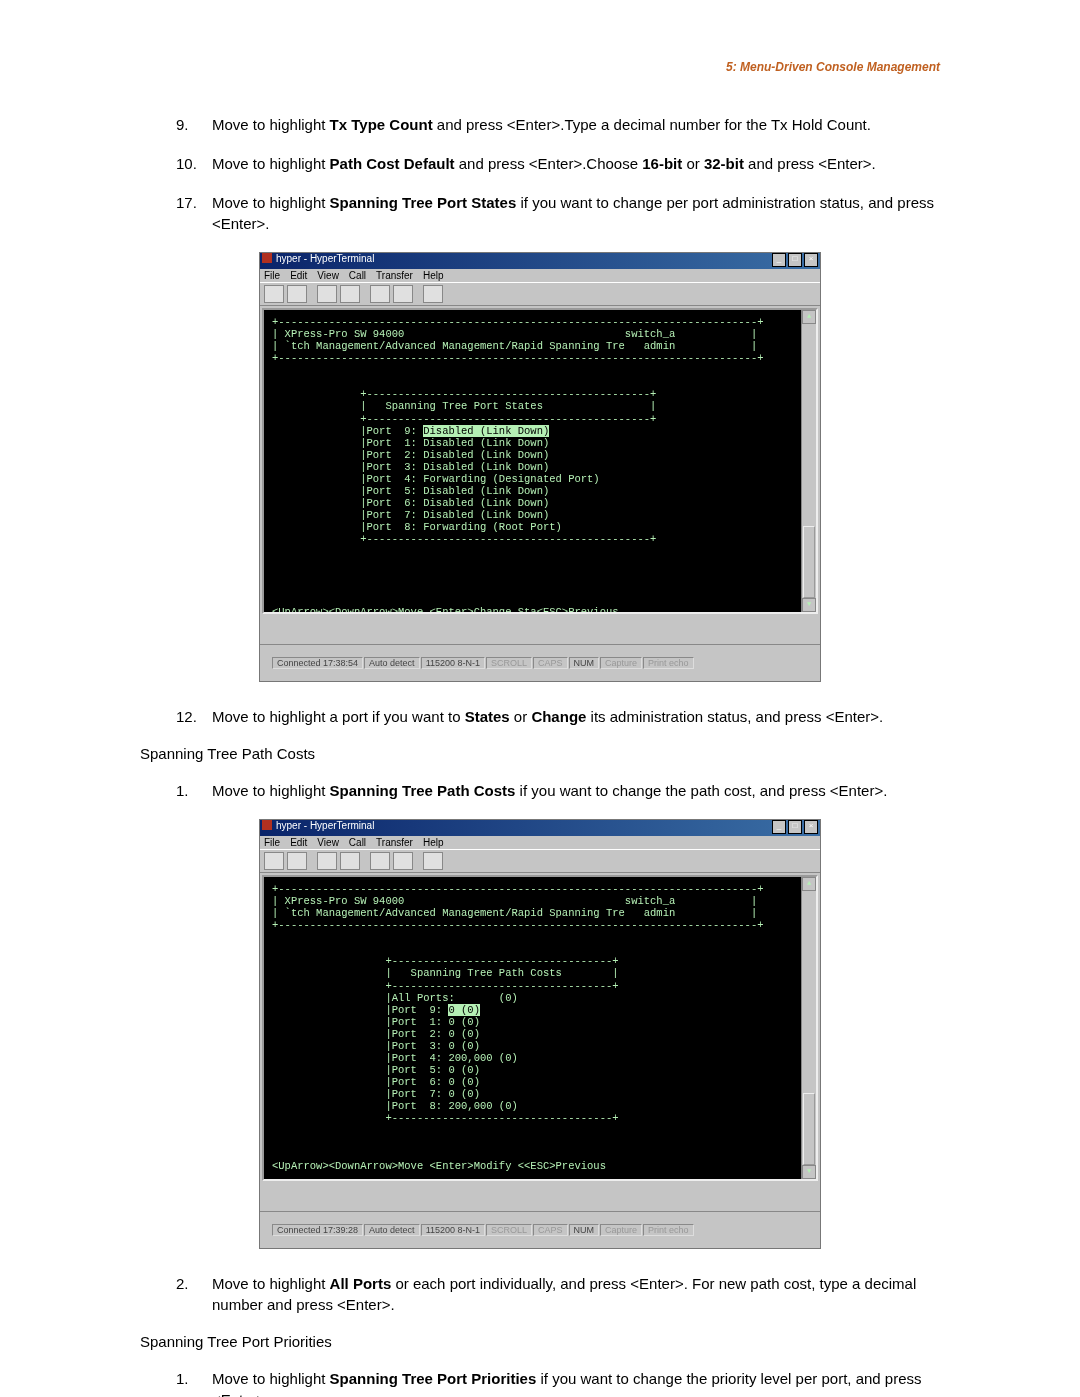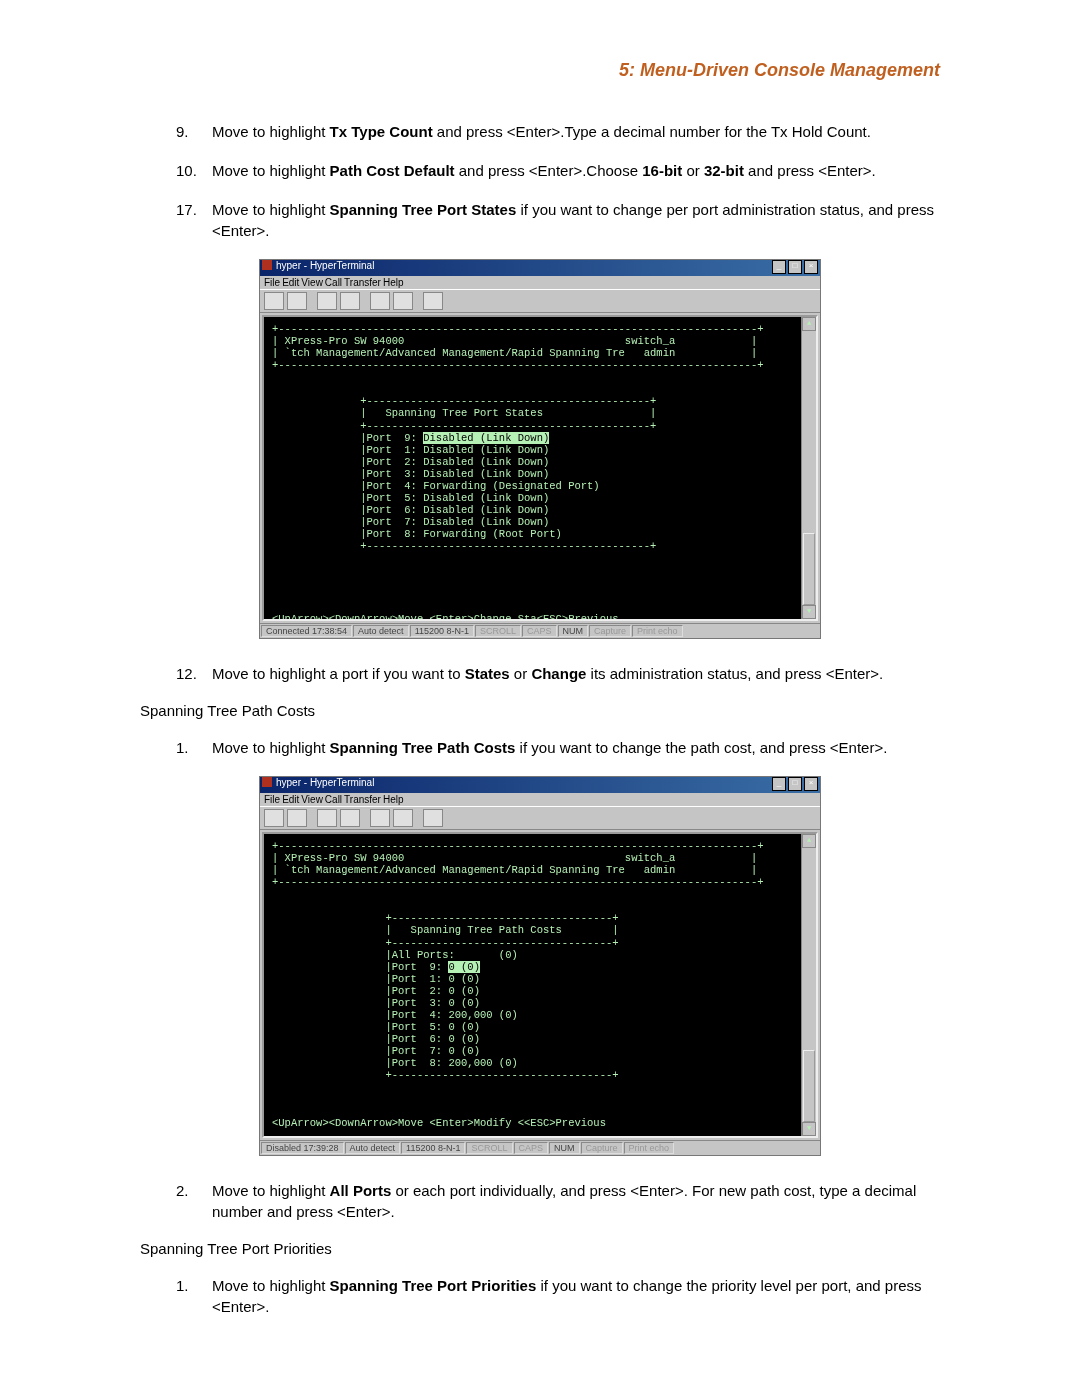--- a/index.html
+++ b/index.html
@@ -15,21 +15,21 @@
     padding: 60px 140px 40px 140px;
     box-sizing: border-box;
     width: 1080px;
   }
   .section-header {
     color: #c06020;
     font-weight: bold;
     font-style: italic;
     text-align: right;
     margin-bottom: 40px;
-    font-size: 18px;
+    font-size: 12px;
   }
   .step {
     display: flex;
     margin-bottom: 18px;
     line-height: 1.4;
   }
   .step-num {
     width: 30px;
     flex-shrink: 0;
     padding-right: 6px;
@@ -73,21 +73,21 @@
   .titlebar-text { flex:1; font-family: Arial; font-size:10px; }
   .titlebar-btns { display:flex; gap:2px; }
   .tb-btn { width:12px; height:12px; background:#c5c5c5; border:1px solid #000; font-size:8px; line-height:10px; text-align:center; font-family:Arial; cursor:default;}
   .menubar {
     background:#c5c5c5;
     font-family: Arial;
     font-size:10px;
     padding:1px 4px;
     color:#000;
     display:flex;
-    gap:2px;
+    gap:10px;
   }
   .toolbar {
     background:#c5c5c5;
     padding:2px 4px;
     display:flex;
     gap:3px;
     border-top:1px solid #fff;
     border-bottom:1px solid #888;
   }
   .tb-icon {
@@ -126,22 +126,23 @@
     font-size:7px; text-align:center; line-height:10px;
   }
   .sb-track { position:absolute; top:14px; bottom:14px; left:0; right:0; }
   .sb-thumb { position:absolute; left:1px; right:1px; height:70px; }
   .statusbar {
     border-top:1px solid #888;
     background:#c5c5c5;
     font-family: Arial;
     font-size:9px;
     display:flex;
-    padding:1px;
+    padding:12px;
     color:#444;
+    margin-top:28px;
   }
   .statusbar span { border:1px inset #ddd; padding:0 4px; margin-right:1px; }
   .statusbar .dim { color:#999; }
   .highlighted {
     background:#b5f0b5;
     color:#000;
   }
 </style>
 </head>
 <body>
@@ -330,21 +331,21 @@
           <div class="scrollbar">
             <div class="sb-btn">▲</div>
             <div class="sb-track">
                 <div class="sb-thumb" style="bottom:0; background:#c5c5c5; border:1px outset #eee;"></div>
               </div>
             <div class="sb-btn" style="position:absolute;bottom:0;">▼</div>
           </div>
         </div>
       </div>
       <div class="statusbar">
-        <span>Disabled 17:39:28</span>
+        <span>Connected 17:39:28</span>
         <span>Auto detect</span>
         <span>115200 8-N-1</span>
         <span class="dim">SCROLL</span>
         <span class="dim">CAPS</span>
         <span>NUM</span>
         <span class="dim">Capture</span>
         <span class="dim">Print echo</span>
       </div>
     </div>
   </div>

